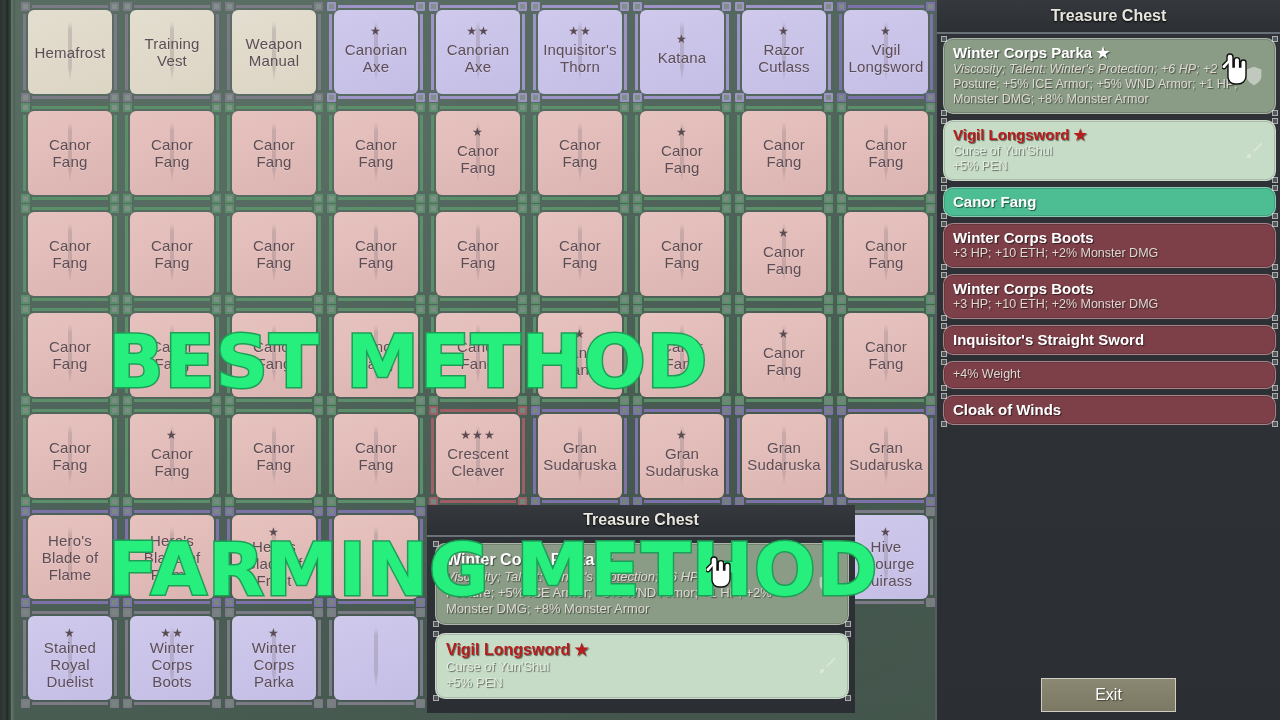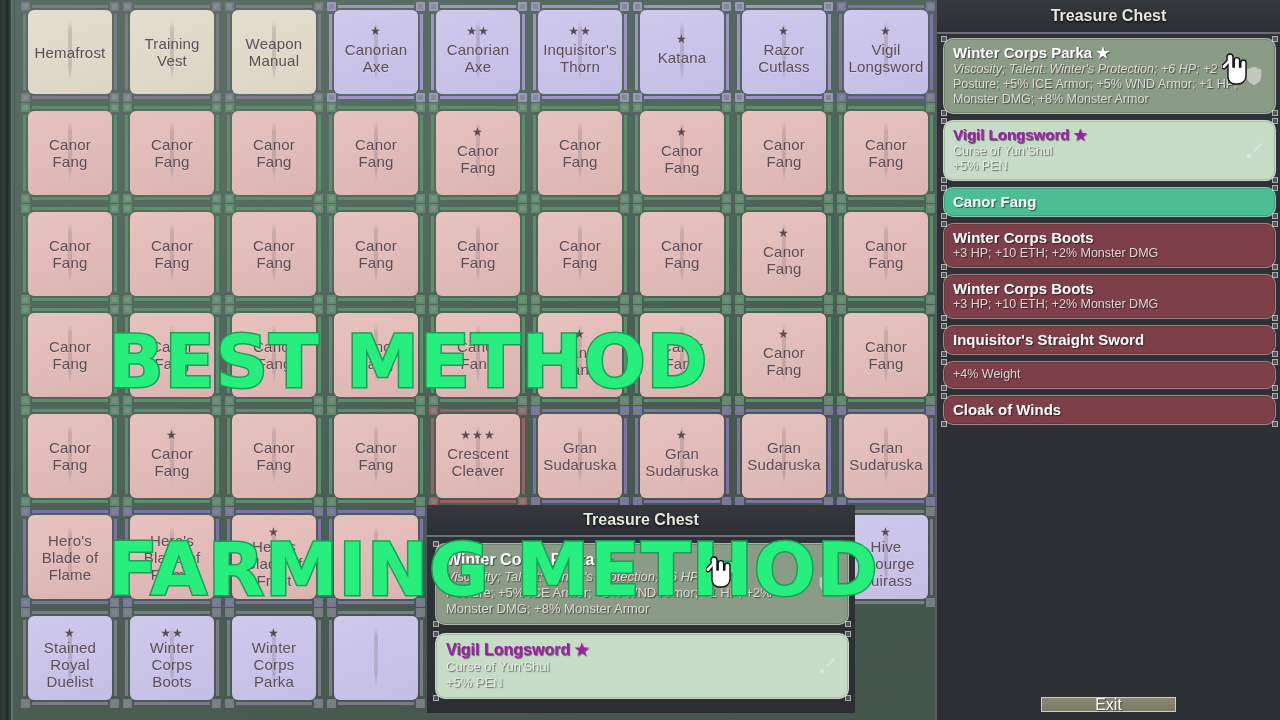--- a/index.html
+++ b/index.html
@@ -124,34 +124,34 @@
     text-shadow: 1px 1px 1px rgba(0,0,0,.55);
     white-space: nowrap;
   }
   .citem .cdesc {
     font-size: 12.5px; line-height: 15px; color: #ded9d2;
     text-shadow: 1px 1px 1px rgba(0,0,0,.5);
     white-space: nowrap; overflow: hidden;
   }
   .citem.sel   { background: #8a9c86; }
   .citem.green { background: #c6dcc6; }
-  .citem.green .cname { color:#a21caf; }
+  .citem.green .cname { color:#b91c1c; }
   .citem.green .cdesc { color:#e4ece0; }
   .citem.teal  { background: #4dbd94; }
   .citem.red   { background: #7d4049; }
   .corner-pin {
     position:absolute; width:6px; height:6px; border:1px solid rgba(230,230,230,.6);
     background: rgba(255,255,255,.18);
   }
   .corner-pin.a{left:-3px;top:-3px}.corner-pin.b{right:-3px;top:-3px}
   .corner-pin.c{left:-3px;bottom:-3px}.corner-pin.d{right:-3px;bottom:-3px}
 
   .exit-wrap { position: absolute; left: 0; right: 0; bottom: 8px; display:flex; justify-content:center; }
   .exit-btn {
-    width: 135px; height: 15px; border: 1px solid #cfcdc4;
+    width: 135px; height: 34px; border: 1px solid #cfcdc4;
     background: linear-gradient(180deg,#8a8872,#7b7963);
     color: #fff; font-size: 16px; font-weight:400;
     display:flex; align-items:center; justify-content:center;
     text-shadow: 1px 1px 1px rgba(0,0,0,.5);
     position: relative;
   }
 
   
   .chest-bottom {
     position: absolute; left: 427px; top: 505px; width: 428px; z-index: 35;

